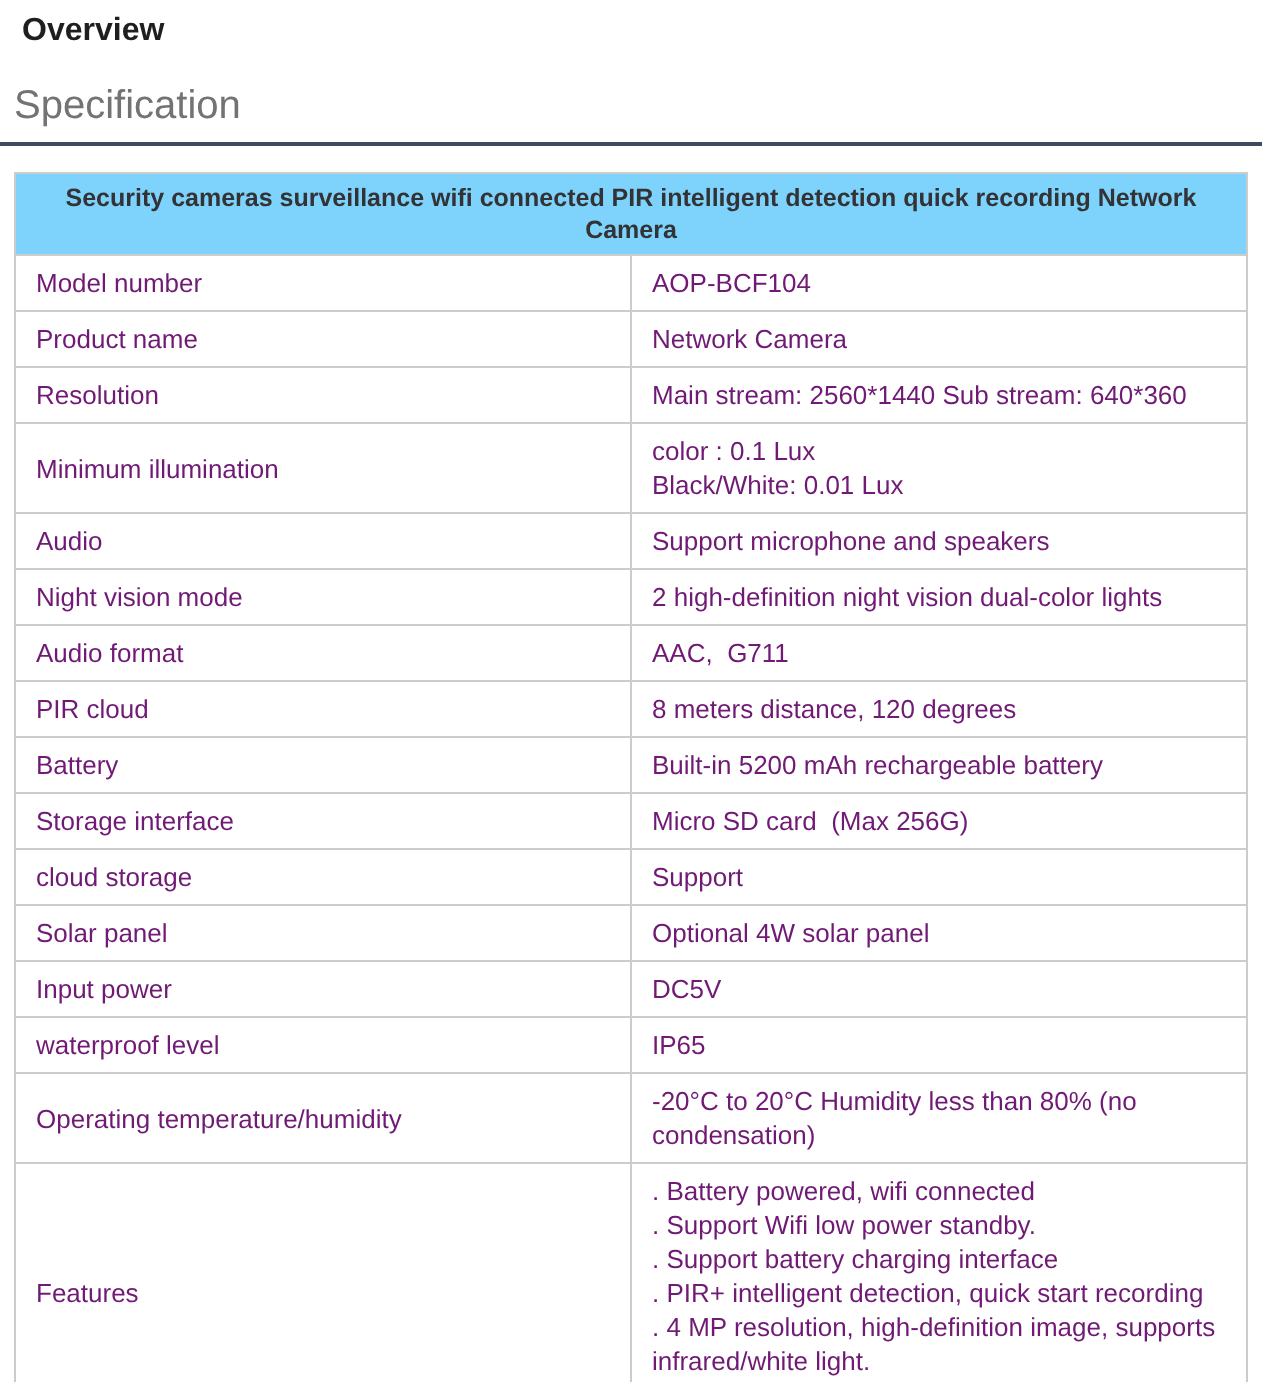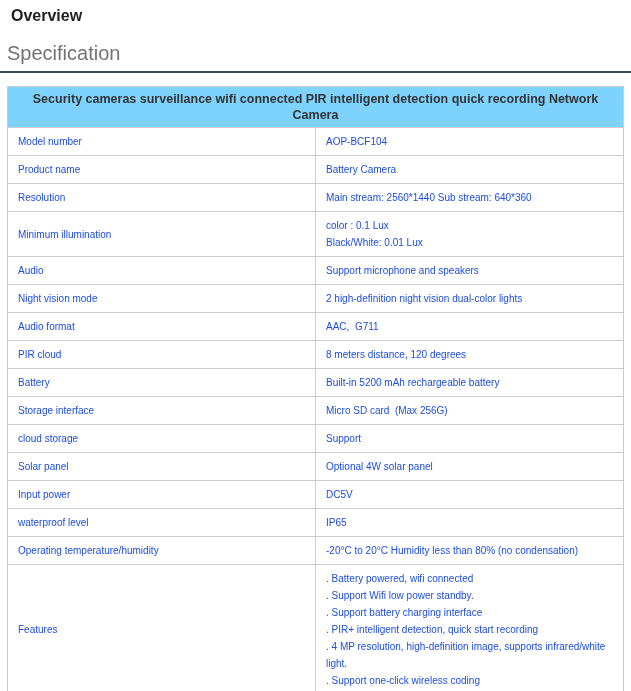--- a/index.html
+++ b/index.html
@@ -49,22 +49,22 @@
     border: 1px solid #cccccd;
     font-size: 12.5px;
     font-weight: bold;
     color: #333336;
     text-align: center;
     padding: 4px 8px;
     line-height: 16px;
   }
   table.spec-table td {
     border: 1px solid #cccccd;
-    font-size: 10px;
-    color: #1d4ed8;
+    font-size: 13px;
+    color: #701a75;
     vertical-align: middle;
     padding: 5px 10px;
     line-height: 17px;
     white-space: pre-line;
   }
   td.label-cell {
     width: 235px;
     vertical-align: top;
   }
   td.value-cell {
@@ -88,21 +88,21 @@
         <th colspan="2">Security cameras surveillance wifi connected PIR intelligent detection quick recording Network Camera</th>
       </tr>
     </thead>
     <tbody id="spec-body">
         <tr>
           <td class="label-cell">Model number</td>
           <td class="value-cell">AOP-BCF104</td>
         </tr>
         <tr>
           <td class="label-cell">Product name</td>
-          <td class="value-cell">Battery Camera</td>
+          <td class="value-cell">Network Camera</td>
         </tr>
         <tr>
           <td class="label-cell">Resolution</td>
           <td class="value-cell">Main stream: 2560*1440 Sub stream: 640*360</td>
         </tr>
         <tr>
           <td class="label-cell">Minimum illumination</td>
           <td class="value-cell">color : 0.1 Lux
 Black/White: 0.01 Lux</td>
         </tr>

